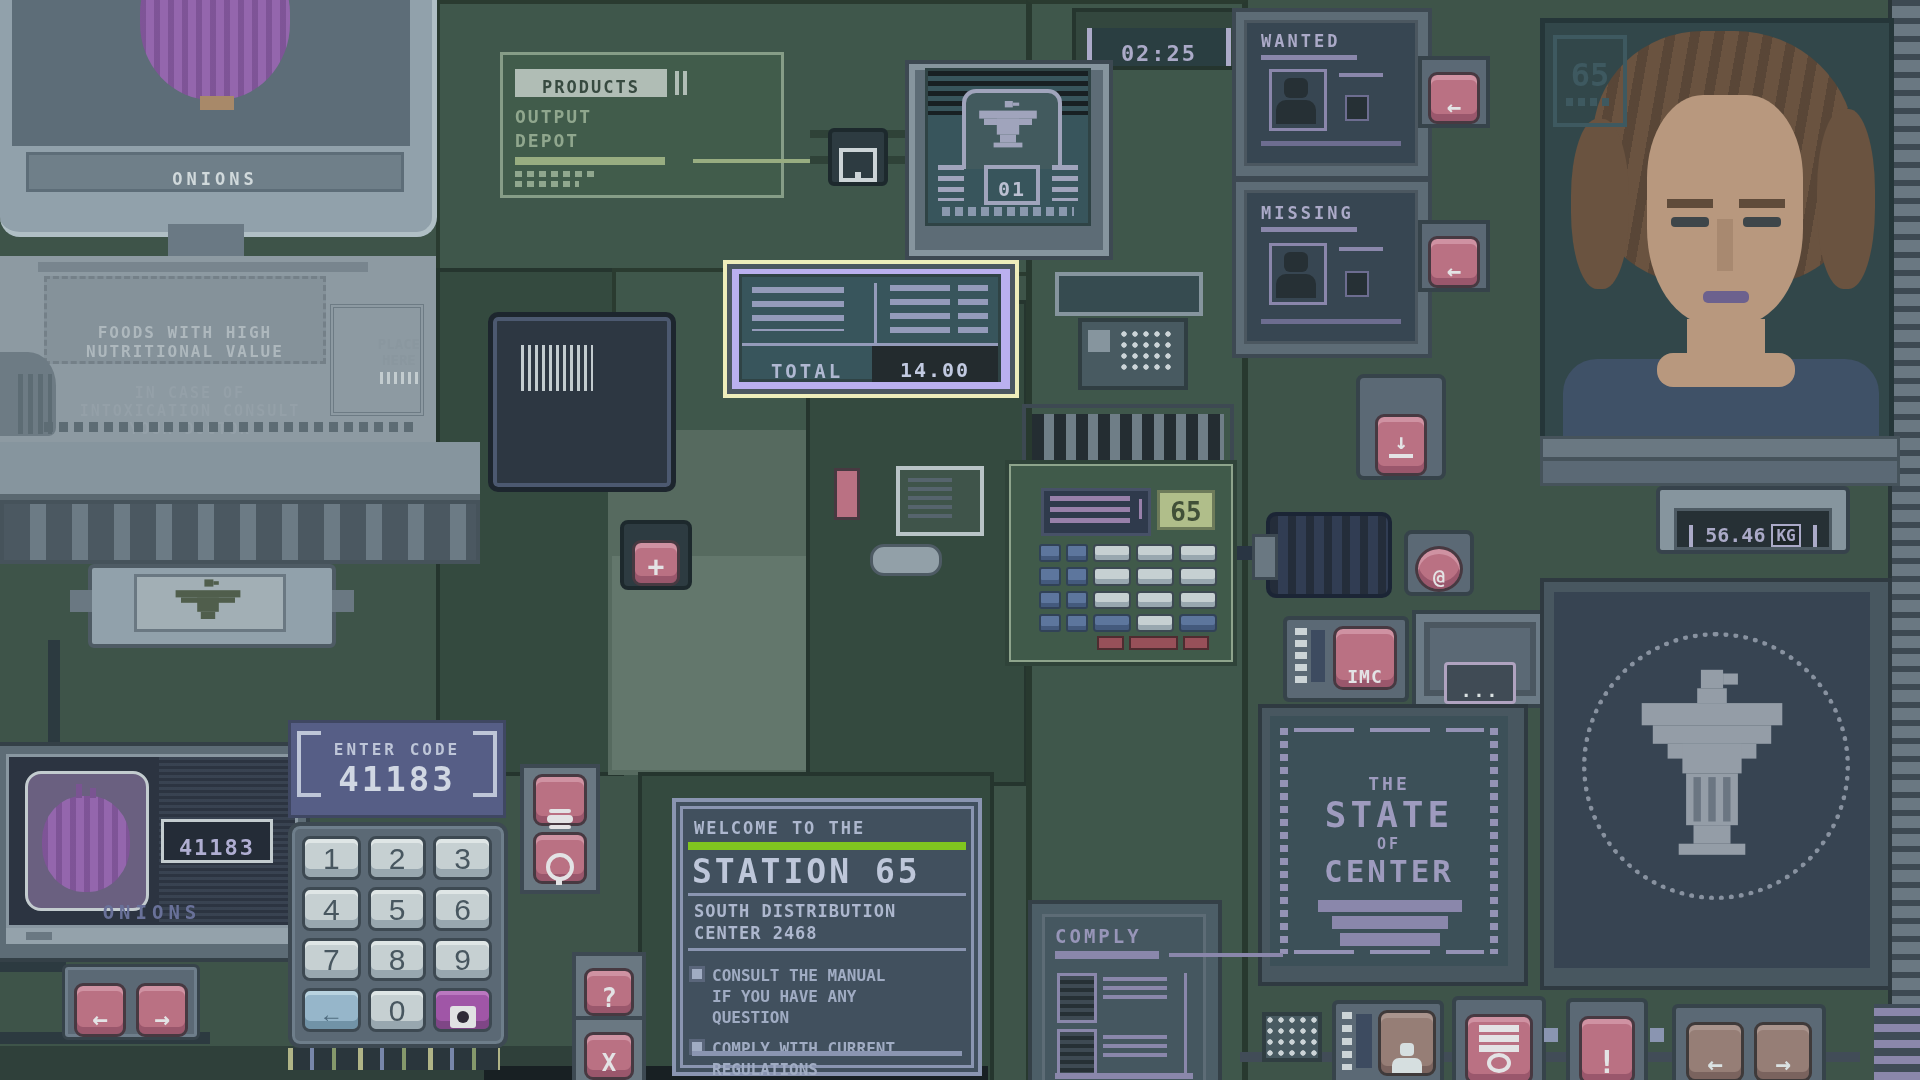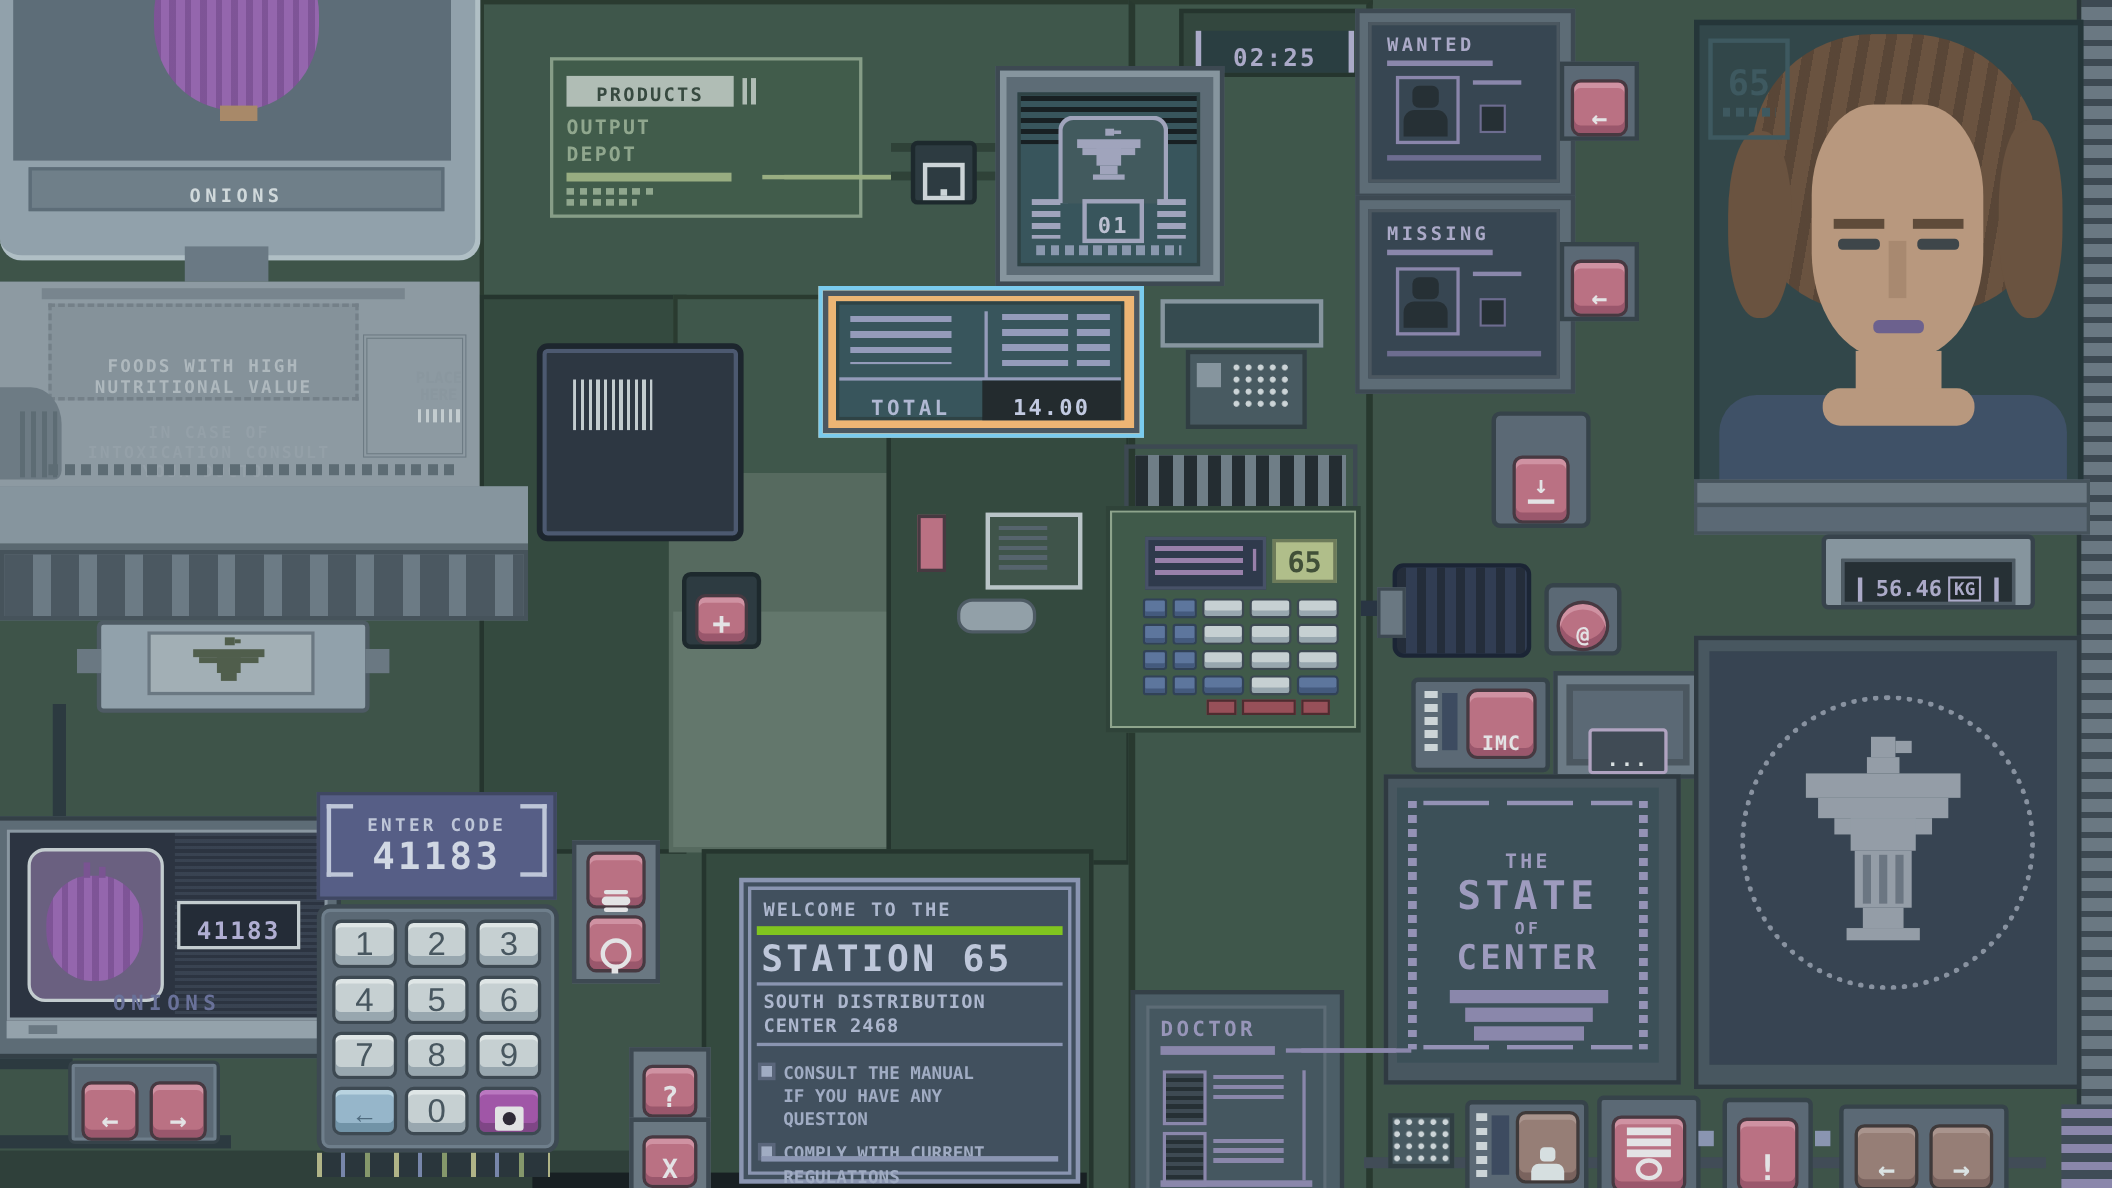--- a/index.html
+++ b/index.html
@@ -234,21 +234,21 @@
     </div>
   </div>
 
   <div class="abs ctr" style="left:1072px;top:8px;width:166px;height:54px;background:#2e4038;border:4px solid #1f2c26;">
     <div class="ctr" style="width:134px;height:38px;background:#24363c;color:#b4aed2;font-size:22px;letter-spacing:2px;border-left:5px solid #b4aed2;border-right:5px solid #b4aed2;">
       <span>02:25</span>
     </div>
   </div>
 
   <div class="abs" style="left:905px;top:60px;width:200px;height:192px;background:#5d6977;border:4px solid #39424e;box-shadow:inset 0 0 0 6px #8b97a3;">
-    <div class="abs screen-teal scan" style="left:16px;top:20px;width:160px;height:152px;border:3px solid #2a3b40;">
+    <div class="abs screen-teal scan" style="left:16px;top:4px;width:160px;height:152px;border:3px solid #2a3b40;">
       <div class="abs" style="left:0;top:0;width:160px;height:44px;background-image:repeating-linear-gradient(180deg,#10151a 0 5px,rgba(0,0,0,0) 5px 10px);"></div>
       <div class="abs" style="left:34px;top:18px;width:92px;height:76px;border:4px solid #a7a7c4;border-bottom:none;border-radius:14px 14px 0 0;background:#3f555c;"></div>
       <svg class="abs" style="left:48px;top:28px;" width="64" height="52" viewBox="0 0 40 30">
         <g fill="#a7a7c4">
           <rect x="18" y="0" width="5" height="4"></rect>
             <rect x="23" y="1" width="4" height="2"></rect>
           <rect x="2" y="6" width="36" height="5"></rect>
             <rect x="5" y="11" width="30" height="4"></rect>
           <rect x="13" y="11" width="14" height="10"></rect>
             <rect x="15" y="21" width="10" height="5"></rect>
@@ -257,21 +257,21 @@
       </svg>
       <div class="abs ctr" style="left:56px;top:94px;width:48px;height:32px;border:4px solid #a7a7c4;color:#c7c7dd;font-size:20px;letter-spacing:2px;">
         <span>01</span>
       </div>
       <div class="abs ticks-col" style="left:10px;top:94px;width:26px;height:36px;"></div>
       <div class="abs ticks-col" style="left:124px;top:94px;width:26px;height:36px;"></div>
       <div class="abs glyphrow" style="left:14px;top:136px;width:132px;height:9px;"></div>
     </div>
   </div>
 
-  <div class="abs" style="left:744px;top:260px;width:288px;height:130px;background:#fdba74;border:4px solid #7dd3fc;box-shadow:inset 0 0 0 5px #49525e;">
+  <div class="abs" style="left:723px;top:260px;width:288px;height:130px;background:#c4b5fd;border:4px solid #fef9c3;box-shadow:inset 0 0 0 5px #49525e;">
     <div class="abs screen-teal scan" style="left:12px;top:10px;width:256px;height:102px;border:3px solid #2a3b40;">
       <div class="abs mockbars" style="left:10px;top:10px;width:92px;height:44px;"></div>
       <div class="abs mockbars" style="left:148px;top:8px;width:60px;height:50px;"></div>
       <div class="abs mockbars" style="left:216px;top:8px;width:30px;height:50px;"></div>
       <div class="abs" style="left:132px;top:6px;width:3px;height:62px;background:#9a9ec2;"></div>
       <div class="abs" style="left:0;top:66px;width:256px;height:36px;border-top:3px solid #9a9ec2;display:flex;">
         <div class="ctr" style="width:130px;color:#b9bedd;font-size:19px;letter-spacing:3px;">
           <span>TOTAL</span>
         </div>
         <div class="ctr" style="flex:1;background:#1c2126;color:#cdd2ee;font-size:20px;letter-spacing:2px;">
@@ -488,21 +488,21 @@
         <span style="width:10px;height:10px;background:#a8b0cc;outline:3px solid #5a637c;margin-top:4px;flex:none;"></span>
         <span class="prelines">COMPLY WITH CURRENT
 REGULATIONS</span>
       </div>
       <div class="abs" style="left:4px;bottom:4px;width:270px;height:5px;background:#8f97b8;"></div>
     </div>
   </div>
 
   <div class="abs" style="left:1028px;top:900px;width:186px;height:180px;background:#4a5a66;border:4px solid #2f3842;">
     <div class="abs scan" style="left:10px;top:10px;width:158px;height:170px;background:#42525e;border:3px solid #5d6977;">
-      <div class="abs dimlav" style="left:10px;top:8px;font-size:19px;letter-spacing:3px;color:#9e97c0;">DOCTOR</div>
+      <div class="abs dimlav" style="left:10px;top:8px;font-size:19px;letter-spacing:3px;color:#9e97c0;">COMPLY</div>
       <div class="abs" style="left:10px;top:34px;width:104px;height:8px;background:#8f87b2;box-shadow:112px 0 0 -2px #8f87b2,126px 0 0 -2px #8f87b2;"></div>
       <div class="abs" style="left:12px;top:56px;width:34px;height:44px;background:#20262e;border:3px solid #8f87b2;background-image:repeating-linear-gradient(180deg,#3a4350 0 4px,rgba(0,0,0,0) 4px 8px);"></div>
       <div class="abs" style="left:58px;top:60px;width:64px;height:26px;background-image:repeating-linear-gradient(180deg,#8f87b2 0 4px,rgba(0,0,0,0) 4px 9px);"></div>
       <div class="abs" style="left:12px;top:112px;width:34px;height:44px;background:#20262e;border:3px solid #8f87b2;background-image:repeating-linear-gradient(180deg,#3a4350 0 4px,rgba(0,0,0,0) 4px 8px);"></div>
       <div class="abs" style="left:58px;top:118px;width:64px;height:26px;background-image:repeating-linear-gradient(180deg,#8f87b2 0 4px,rgba(0,0,0,0) 4px 9px);"></div>
       <div class="abs" style="right:16px;top:56px;width:3px;height:100px;background:#8f87b2;"></div>
       <div class="abs" style="left:10px;bottom:8px;width:138px;height:6px;background:#8f87b2;"></div>
     </div>
   </div>
 

